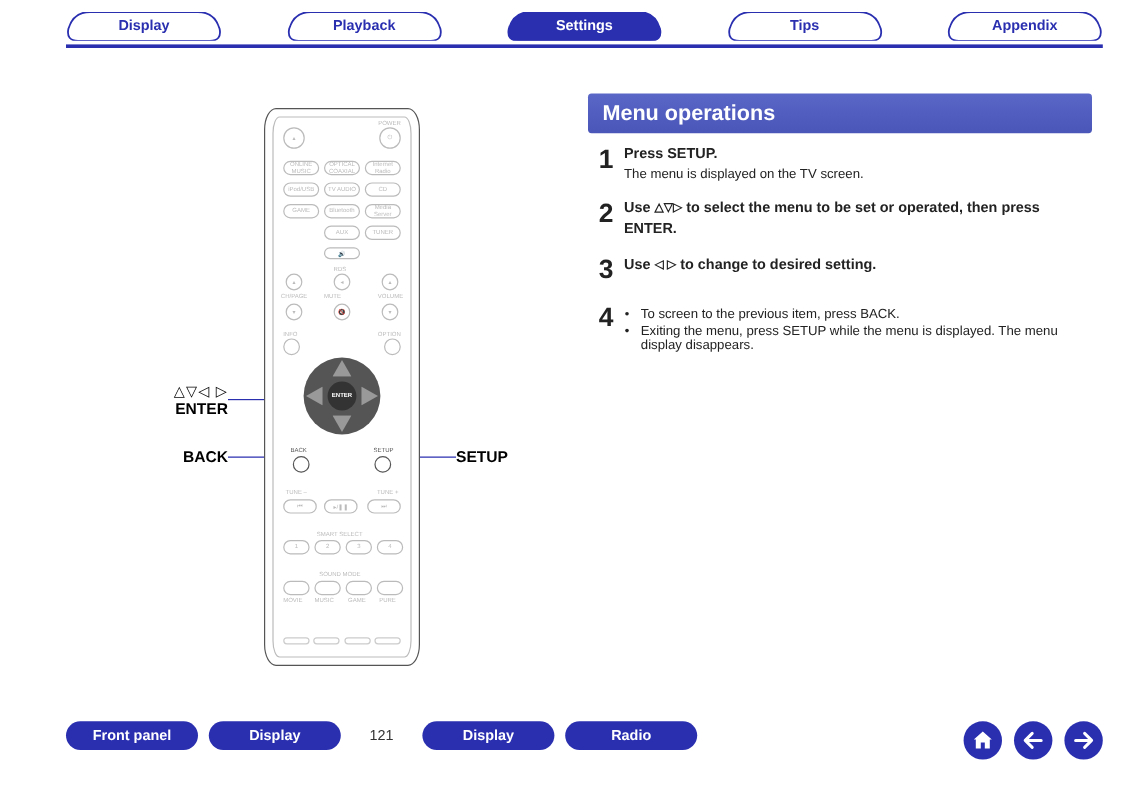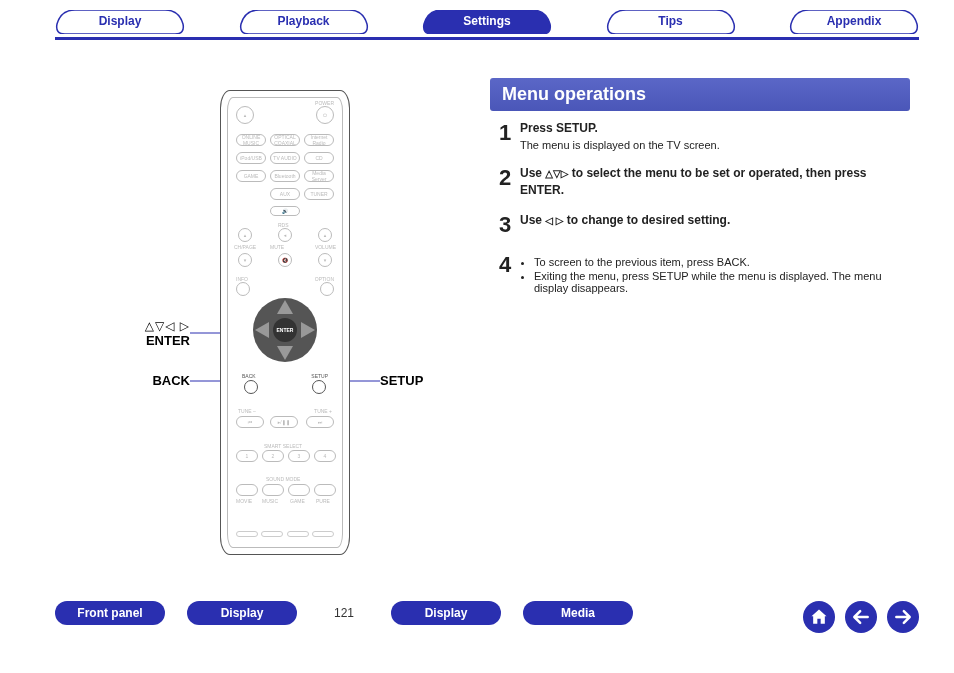--- a/index.html
+++ b/index.html
@@ -125,21 +125,21 @@
   .bullets li { font-size:11px; margin-bottom:2px; list-style:disc; }
   .tri { display:inline-block; font-size:10px; vertical-align:middle; }
   
   .bottom-bar {
     position:absolute;
     bottom: 48px;
     left: 55px;
     right: 35px;
     display:flex;
     align-items:center;
-    gap: 22px;
+    gap: 9px;
   }
   .bbtn {
     background: var(--blue);
     color:#fff;
     font-size:12px;
     font-weight:bold;
     text-align:center;
     padding:5px 0;
     width:110px;
     border-radius:15px;
@@ -351,21 +351,21 @@
       </ul>
     </div>
   </div>
 </div>
 
 <div class="bottom-bar">
   <div class="bbtn">Front panel</div>
   <div class="bbtn">Display</div>
   <div class="page-num">121</div>
   <div class="bbtn">Display</div>
-  <div class="bbtn">Media</div>
+  <div class="bbtn">Radio</div>
 </div>
 
 <div class="nav-icons">
   <div class="circ-btn">
     <svg width="20" height="20" viewBox="0 0 24 24">
         <path fill="#fff" d="M12 3l9 8h-2v9h-5v-6h-4v6H5v-9H3z"></path>
       </svg>
   </div>
   <div class="circ-btn">
     <svg width="20" height="20" viewBox="0 0 24 24">

